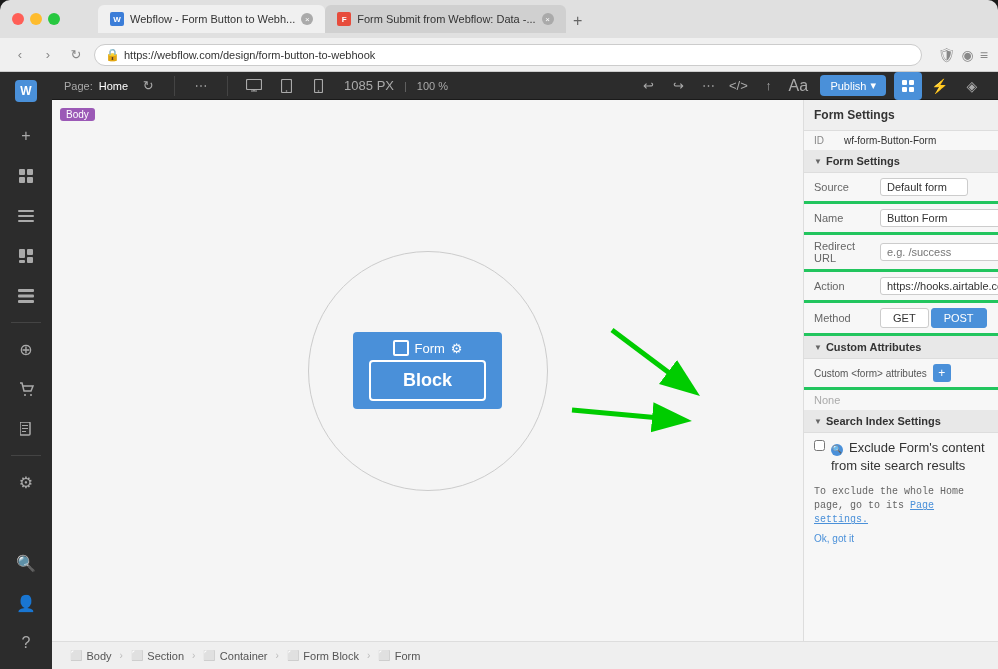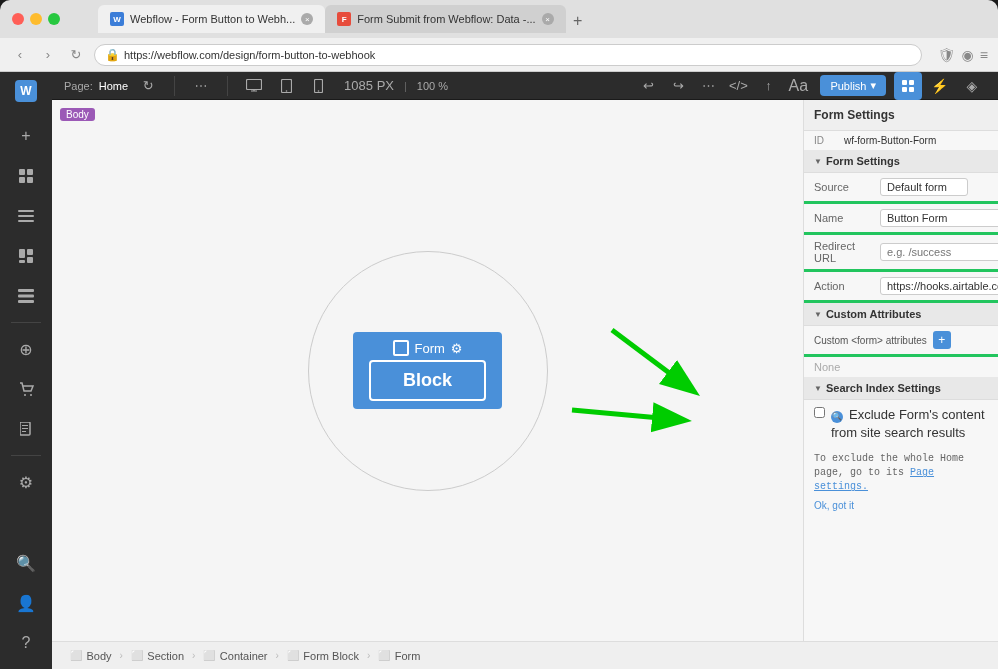--- a/index.html
+++ b/index.html
@@ -326,20 +326,27 @@
         <div class="panel-row">
           <span class="panel-label">Redirect URL</span>
           <input class="panel-input" type="text" placeholder="e.g. /success" style="">
         </div>
 
         <div class="panel-row">
           <span class="panel-label">Action</span>
           <input class="panel-input" type="text" value="https://hooks.airtable.com/worl" style="">
         </div>
 
+        <div class="panel-row">
+          <span class="panel-label">Method</span>
+          <div class="method-btns">
+            <button class="method-btn">GET</button>
+            <button class="method-btn active">POST</button>
+          </div>
+        </div>
 
         <div class="section-header">
           <span class="section-arrow">▼</span>
           <span>Custom Attributes</span>
         </div>
 
         <div class="panel-row">
           <span class="panel-label" style="font-size:10px; color:#555;">Custom &lt;form&gt; attributes</span>
           <button class="add-btn">+</button>
         </div>

